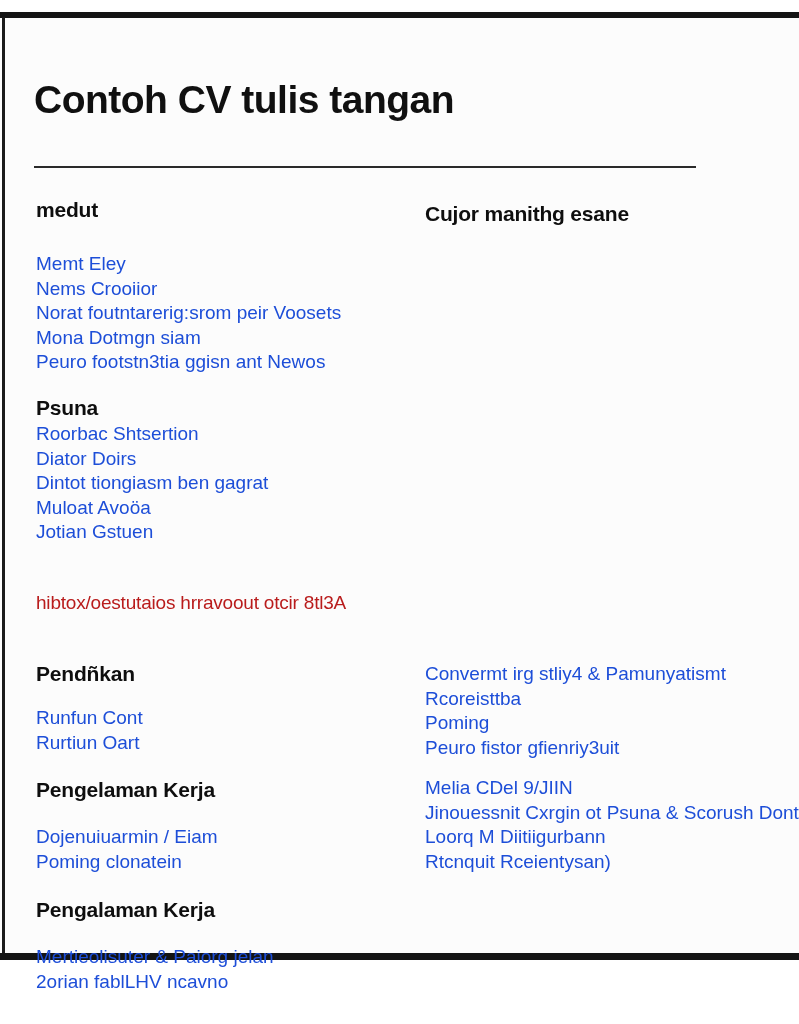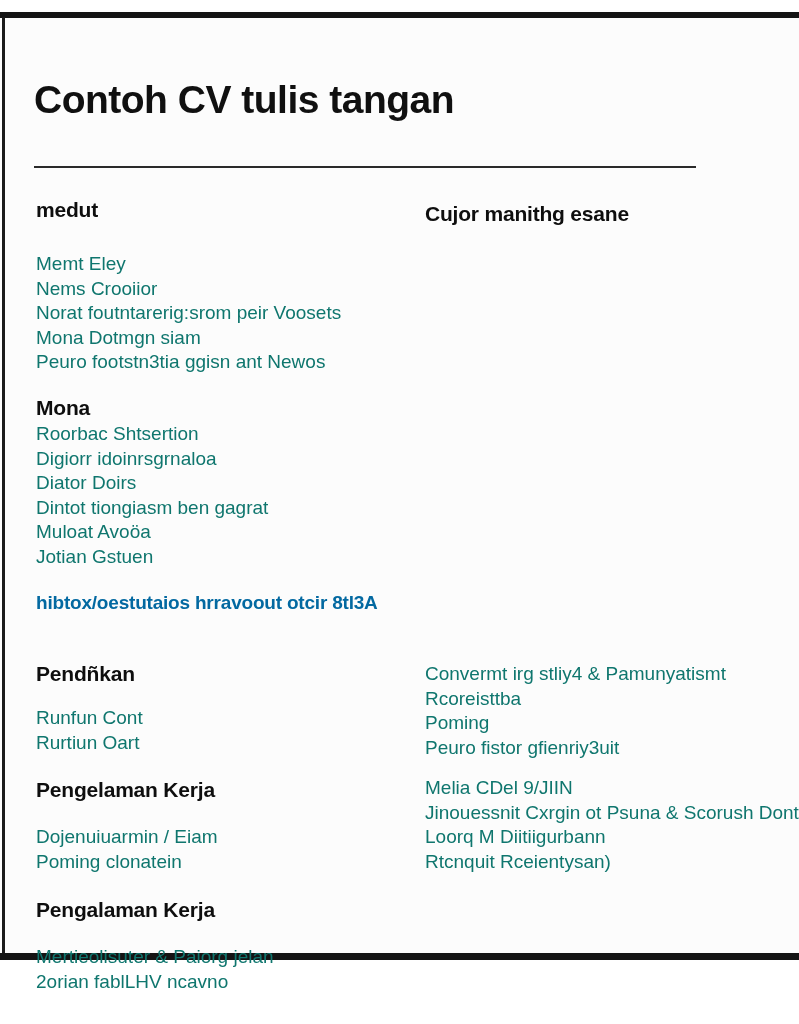--- a/index.html
+++ b/index.html
@@ -55,28 +55,28 @@
     white-space: nowrap;
     letter-spacing: -0.2px;
   }
   .lines {
     position: absolute;
     list-style: none;
   }
   .lines li {
     font-size: 19px;
     line-height: 24.5px;
-    color: #0f766e;
+    color: #1d4ed8;
     white-space: nowrap;
   }
   .bold-line {
     position: absolute;
     font-size: 19px;
-    font-weight: bold;
-    color: #0369a1;
+    font-weight: normal;
+    color: #b91c1c;
     white-space: nowrap;
     letter-spacing: -0.2px;
     text-align: center;
   }
   .col-left  { left: 36px; }
   .col-right { left: 425px; }
 </style>
 </head>
 <body>
 
@@ -91,24 +91,23 @@
 
   <h2 class="heading col-left" style="top:186px;">medut</h2>
   <ul class="lines col-left" style="top:240px;">
     <li>Memt Eley</li>
     <li>Nems Crooiior</li>
     <li>Norat foutntarerig:srom peir Voosets</li>
     <li>Mona Dotmgn siam</li>
     <li>Peuro footstn3tia ggisn ant Newos</li>
   </ul>
 
-  <h2 class="heading col-left" style="top:384px;">Mona</h2>
+  <h2 class="heading col-left" style="top:384px;">Psuna</h2>
   <ul class="lines col-left" style="top:410px;">
     <li>Roorbac Shtsertion</li>
-    <li>Digiorr idoinrsgrnaloa</li>
     <li>Diator Doirs</li>
     <li>Dintot tiongiasm ben gagrat</li>
     <li>Muloat Avoöa</li>
     <li>Jotian Gstuen</li>
   </ul>
 
   <div class="bold-line col-left" style="top:580px;">hibtox/oestutaios hrravoout otcir 8tl3A</div>
 
   <h2 class="heading col-left" style="top:650px;">Pendñkan</h2>
   <ul class="lines col-left" style="top:694px;">

